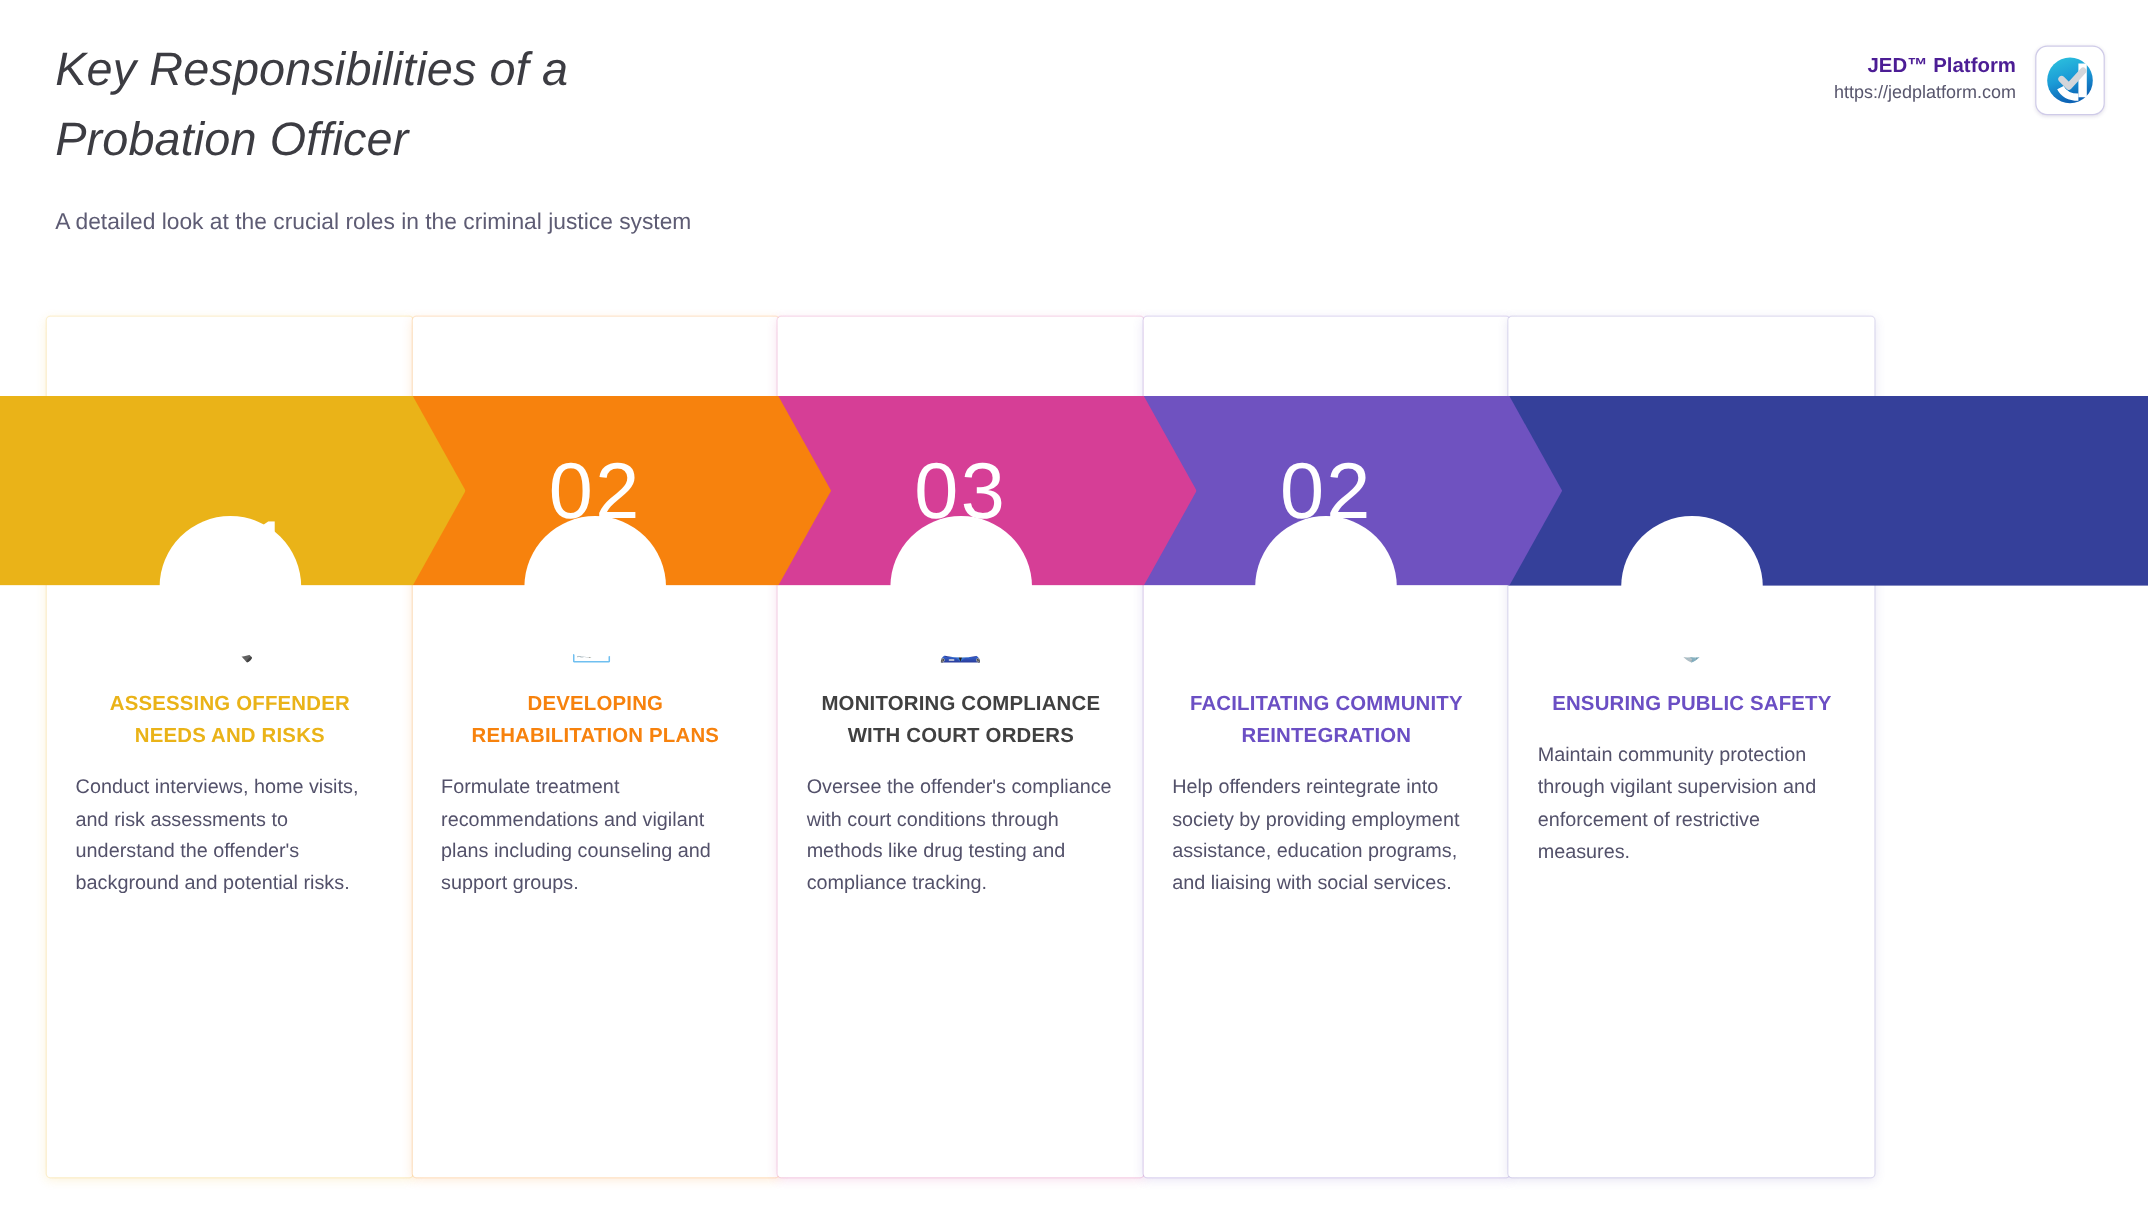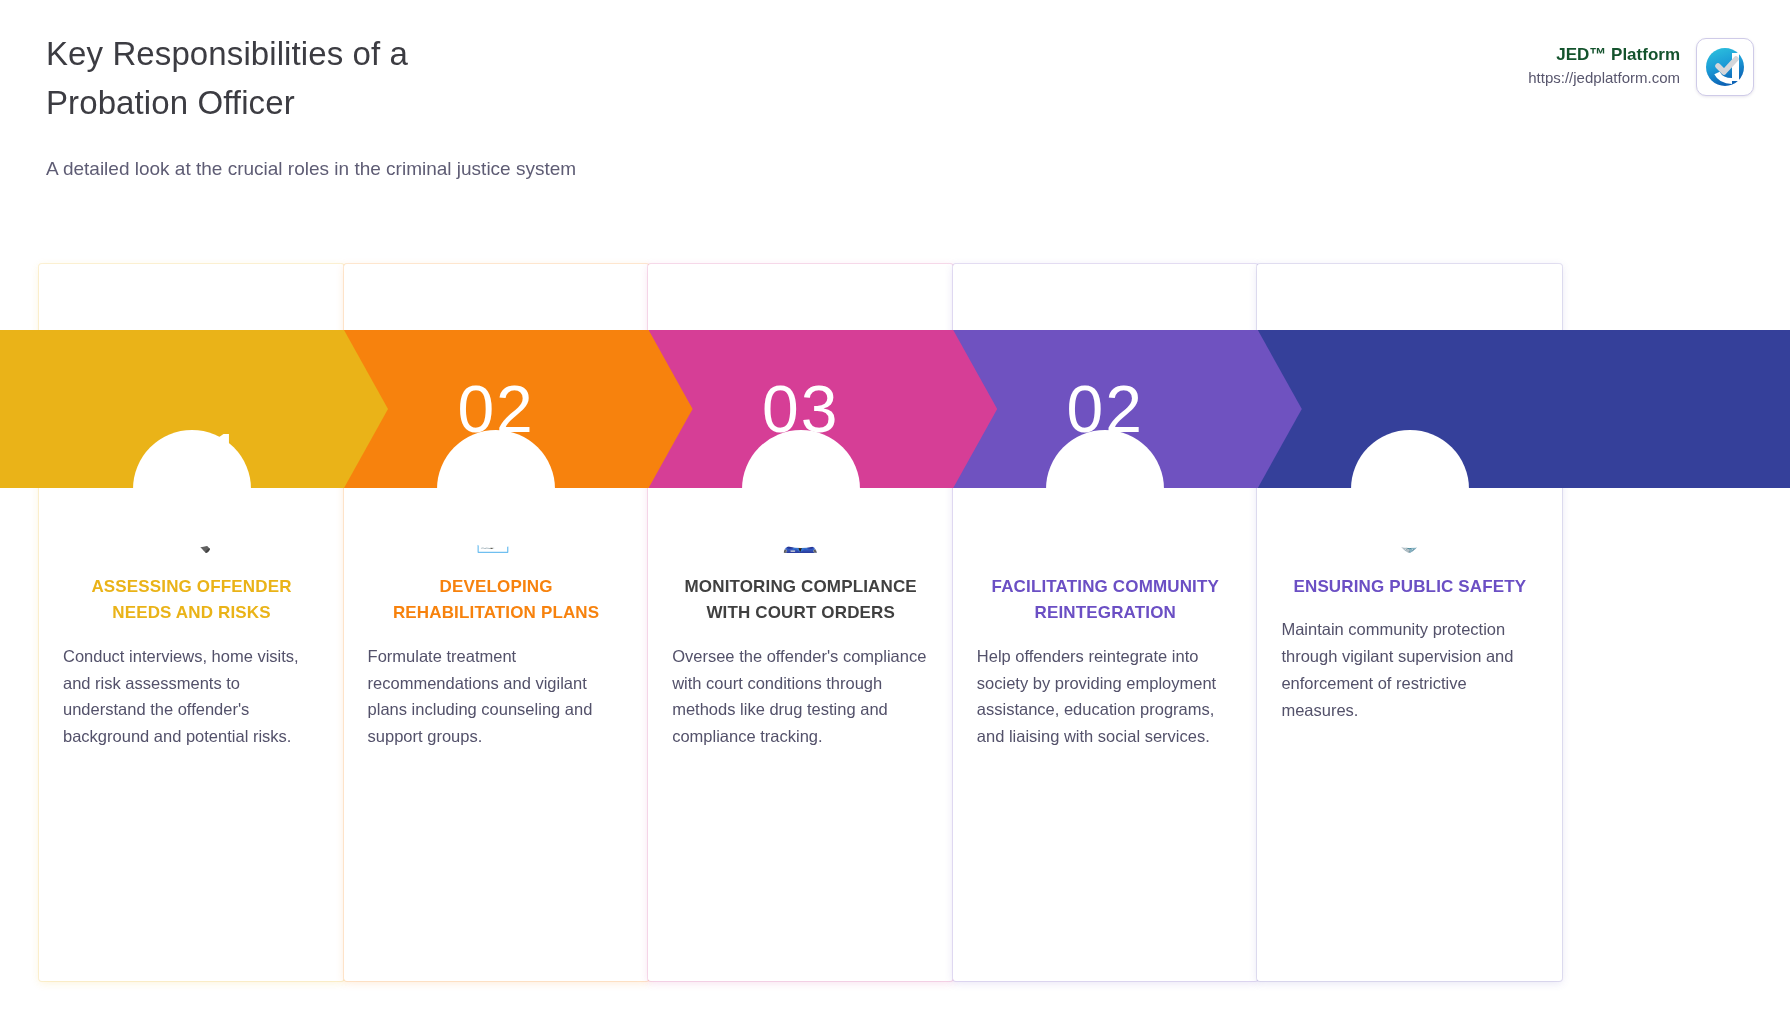--- a/index.html
+++ b/index.html
@@ -21,26 +21,27 @@
     top: 0; left: 0;
     width: 1790px;
     height: 200px;
   }
   #title-block {
     position: absolute;
     left: 46px;
     top: 30px;
   }
   .title-line {
-    font-size: 33px;
+    font-size: 39px;
     font-weight: 400;
     color: #3c3c42;
     line-height: 1.48;
     letter-spacing: 0.1px;
     white-space: nowrap;
+    font-style: italic;
   }
   #subtitle {
     margin-top: 28px;
     font-size: 19px;
     font-weight: 400;
     color: #5e5c74;
     line-height: 1.4;
     white-space: nowrap;
   }
 
@@ -52,21 +53,21 @@
     display: flex;
     align-items: center;
     gap: 16px;
   }
   #brand-text {
     text-align: right;
   }
   #brand-name {
     font-size: 17px;
     font-weight: bold;
-    color: #14532d;
+    color: #4c1d95;
     line-height: 1.35;
     white-space: nowrap;
   }
   #brand-url {
     font-size: 15px;
     font-weight: 400;
     color: #58566d;
     line-height: 1.5;
     white-space: nowrap;
   }

